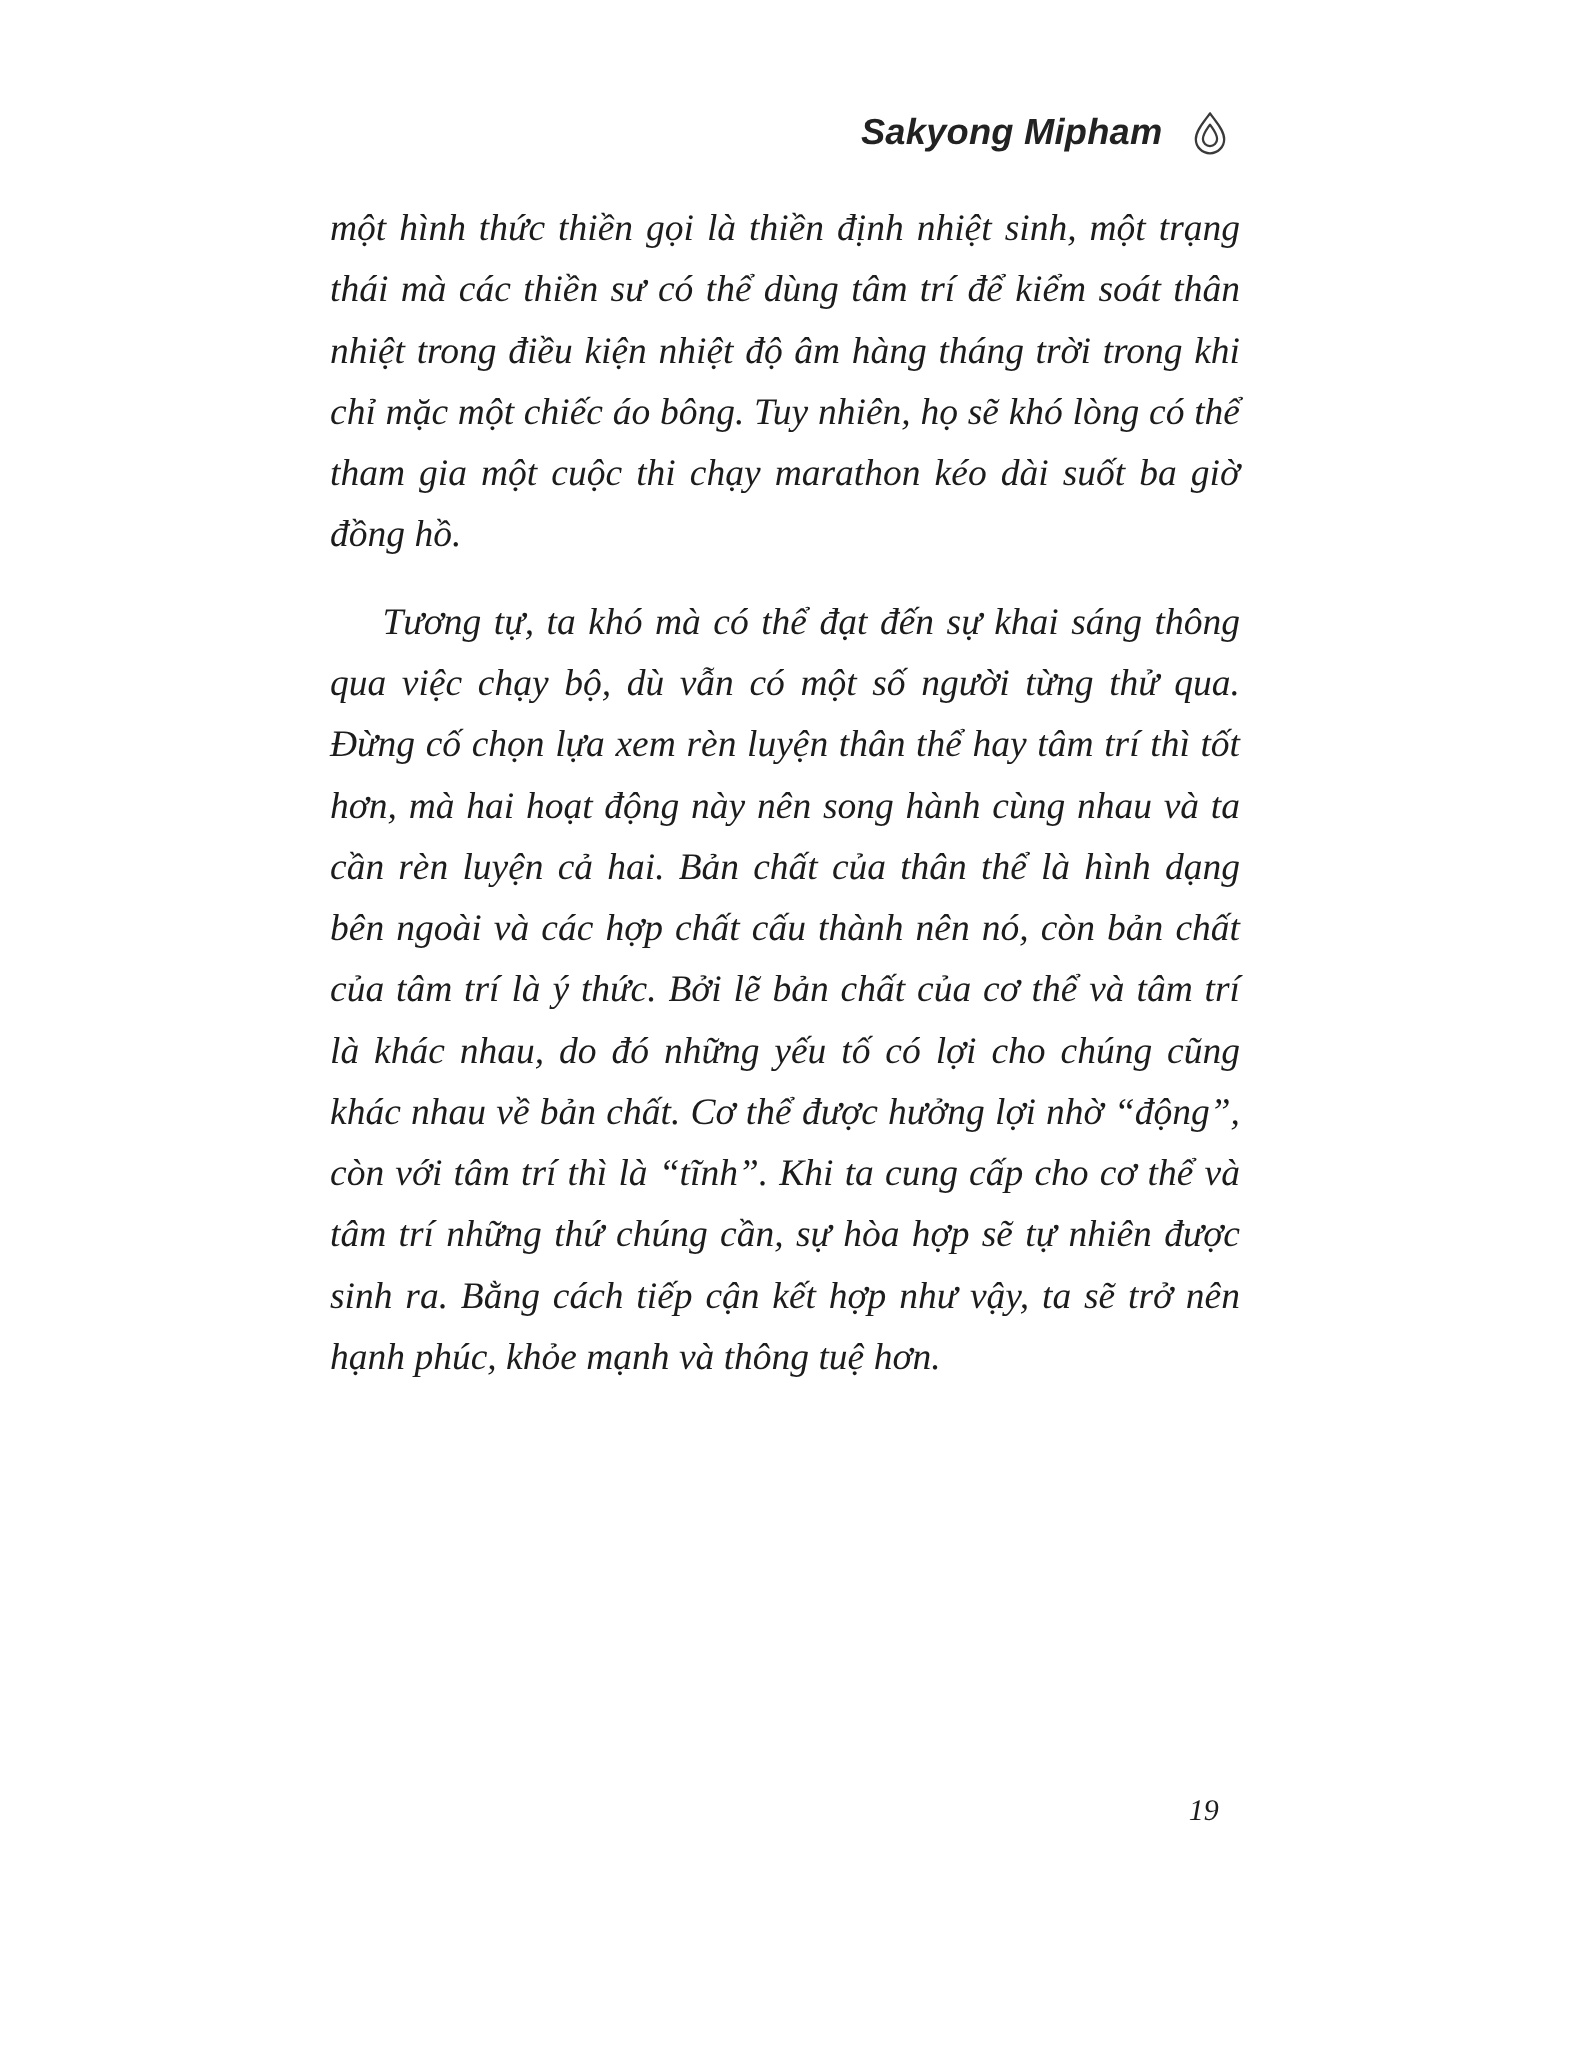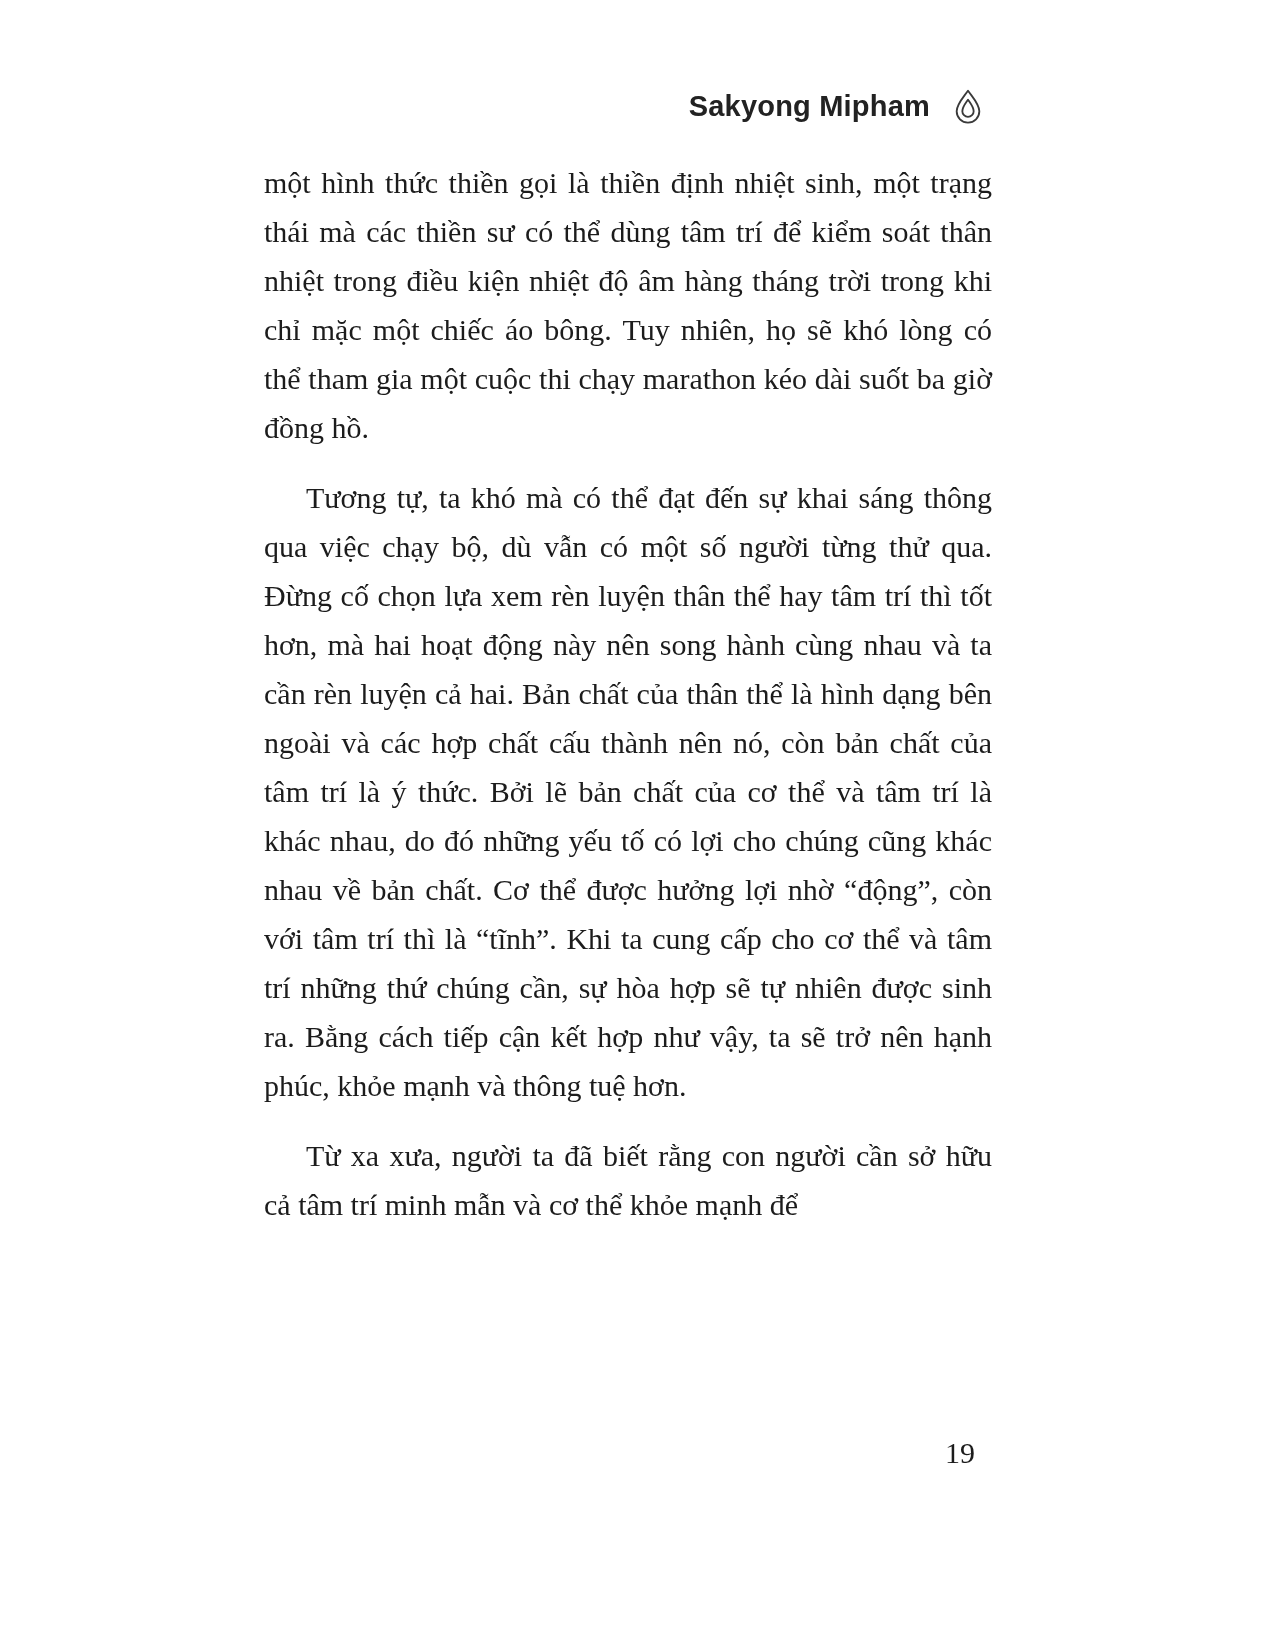--- a/index.html
+++ b/index.html
@@ -9,20 +9,21 @@
   }
   .page {
     position: relative;
     width: 1275px;
     height: 1650px;
     margin: 0 auto;
     background: #ffffff;
     color: #1c1c1c;
     font-family: "Liberation Serif", serif;
     overflow: hidden;
+    font-style: italic;
   }
   .header {
     position: absolute;
     top: 84px;
     right: 285px;
     display: flex;
     align-items: center;
     gap: 16px;
   }
   .header .author {
@@ -56,21 +57,21 @@
   .content p {
     margin: 0 0 21px 14px;
   }
   .content p.indent {
     text-indent: 42px;
   }
   .page-number {
     position: absolute;
     top: 1436px;
     right: 300px;
-    font-size: 30px;
+    font-size: 24px;
     color: #1c1c1c;
   }
 </style>
 </head>
 <body>
 
 <div class="page">
 
   <div class="header">
     <span class="author">Sakyong Mipham</span>
@@ -78,18 +79,17 @@
       <svg viewBox="0 0 24 24" fill="none" stroke="#3a3a3a" stroke-width="1.1" stroke-linecap="round" stroke-linejoin="round" aria-hidden="true">
         <path d="M12 2.8 C9.4 6.6 5.2 10.8 5.2 15.2 a6.8 6.8 0 0 0 13.6 0 C18.8 10.8 14.6 6.6 12 2.8 Z"></path>
         <path d="M12 8.2 C10.6 10.3 8.6 12.6 8.6 15.1 a3.4 3.4 0 0 0 6.8 0 C15.4 12.6 13.4 10.3 12 8.2 Z"></path>
       </svg>
     </span>
   </div>
 
   <div class="content">
     <p>một hình thức thiền gọi là thiền định nhiệt sinh, một trạng thái mà các thiền sư có thể dùng tâm trí để kiểm soát thân nhiệt trong điều kiện nhiệt độ âm hàng tháng trời trong khi chỉ mặc một chiếc áo bông. Tuy nhiên, họ sẽ khó lòng có thể tham gia một cuộc thi chạy marathon kéo dài suốt ba giờ đồng hồ.</p>
     <p class="indent">Tương tự, ta khó mà có thể đạt đến sự khai sáng thông qua việc chạy bộ, dù vẫn có một số người từng thử qua. Đừng cố chọn lựa xem rèn luyện thân thể hay tâm trí thì tốt hơn, mà hai hoạt động này nên song hành cùng nhau và ta cần rèn luyện cả hai. Bản chất của thân thể là hình dạng bên ngoài và các hợp chất cấu thành nên nó, còn bản chất của tâm trí là ý thức. Bởi lẽ bản chất của cơ thể và tâm trí là khác nhau, do đó những yếu tố có lợi cho chúng cũng khác nhau về bản chất. Cơ thể được hưởng lợi nhờ “động”, còn với tâm trí thì là “tĩnh”. Khi ta cung cấp cho cơ thể và tâm trí những thứ chúng cần, sự hòa hợp sẽ tự nhiên được sinh ra. Bằng cách tiếp cận kết hợp như vậy, ta sẽ trở nên hạnh phúc, khỏe mạnh và thông tuệ hơn.</p>
-    <p class="indent">Từ xa xưa, người ta đã biết rằng con người cần sở hữu cả tâm trí minh mẫn và cơ thể khỏe mạnh để</p>
   </div>
 
   <div class="page-number">19</div>
 
 </div>
 
 </body></html>

